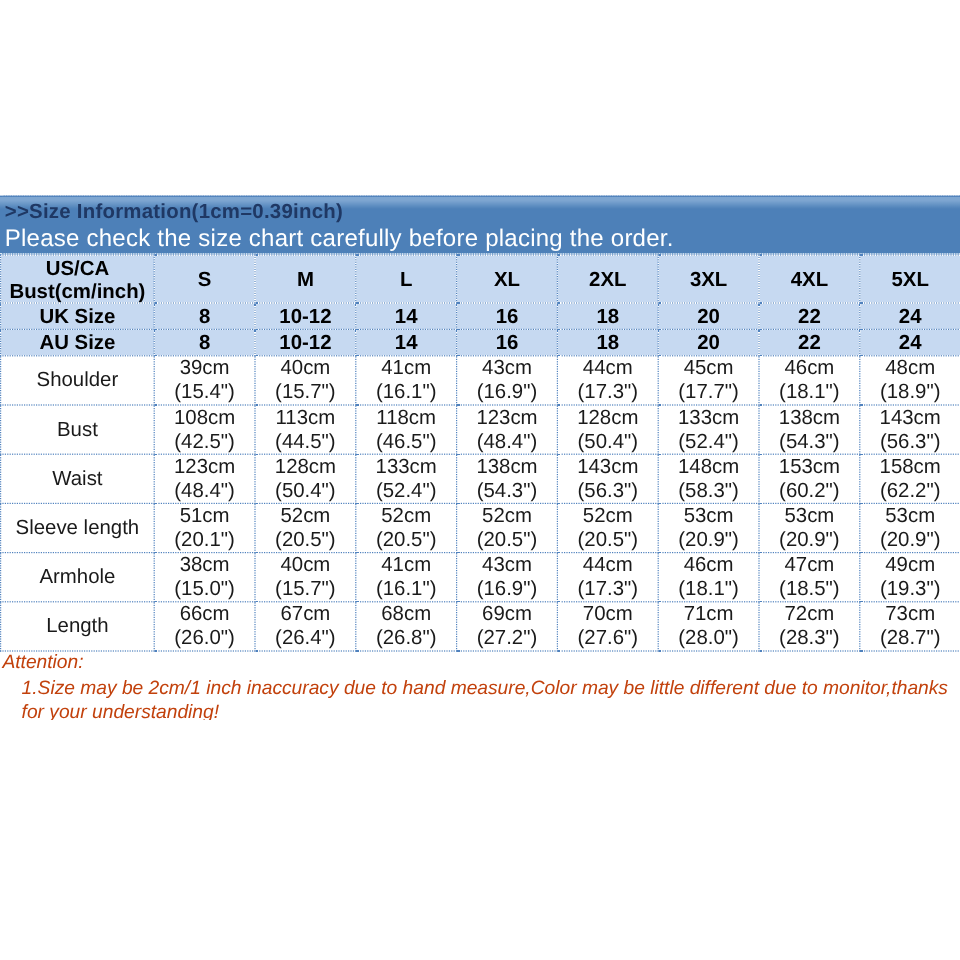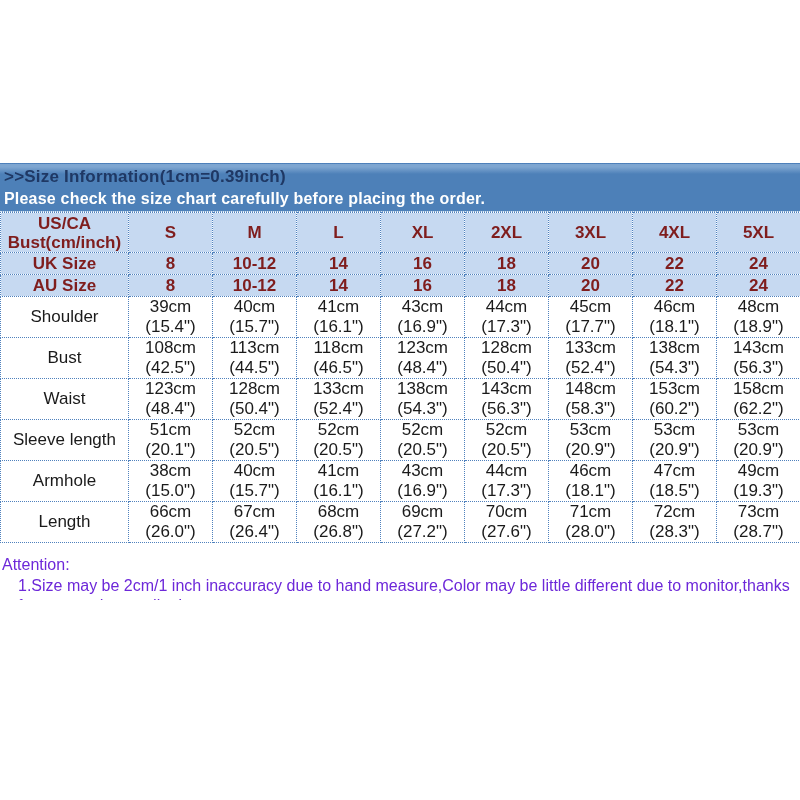--- a/index.html
+++ b/index.html
@@ -9,42 +9,42 @@
   }
   
   .banner{
     position:absolute;left:0;top:163px;width:800px;height:49px;box-sizing:border-box;
     background:linear-gradient(to bottom,var(--banner-hi) 0px,var(--banner-hi) 3px,var(--banner-bg) 10px,var(--banner-bg) 100%);
     border-top:1px dotted var(--border-dot);
     border-bottom:1px dotted #dce9f5;
     padding:2px 0 0 4px;
   }
   .banner .title{font-size:17px;font-weight:bold;color:var(--title-navy);line-height:22px;letter-spacing:.2px;}
-  .banner .subtitle{font-size:16px;font-weight:bold;color:#fff;line-height:22px;letter-spacing:.2px;}
+  .banner .subtitle{font-size:20px;font-weight:normal;color:#fff;line-height:22px;letter-spacing:.2px;}
   
   table.size{
     position:absolute;left:0;top:212px;width:800px;border-collapse:collapse;table-layout:fixed;
   }
   table.size td{
     border:1px dotted var(--border-dot);
     text-align:center;vertical-align:middle;padding:0;overflow:hidden;
   }
-  td.hcell{background:var(--light-cell);font-weight:bold;font-size:17px;color:#7f1d1d;}
+  td.hcell{background:var(--light-cell);font-weight:bold;font-size:17px;color:#000000;}
   tr.cols-row td{height:39px;}
   tr.size-row td{height:21px;margin-top:21px;}
   td.corner{line-height:19px;font-size:17px;}
   tr.meas-row td{height:39px;font-size:17px;line-height:20px;color:#1a1a1a;background:#fff;}
   td.rowlabel{
     background:var(--label-col);text-align:left;font-size:16px;font-weight:normal;
     color:#0b1320;padding-left:3px;
   }
   
   .attention{
-    position:absolute;left:2px;top:555px;width:796px;
-    font-size:16px;line-height:20px;color:#6d28d9;
+    position:absolute;left:2px;top:543px;width:796px;
+    font-size:16px;line-height:20px;color:#c2410c;font-style:italic;
   }
   .attention .heading{margin:0 0 1px 0;}
   .attention .note{margin:0 0 1px 16px;}
   .separator{
     position:absolute;left:0;top:634px;width:800px;height:0;
     border-top:2px dotted var(--border-dot);
   }
 </style>
 </head>
 <body>

